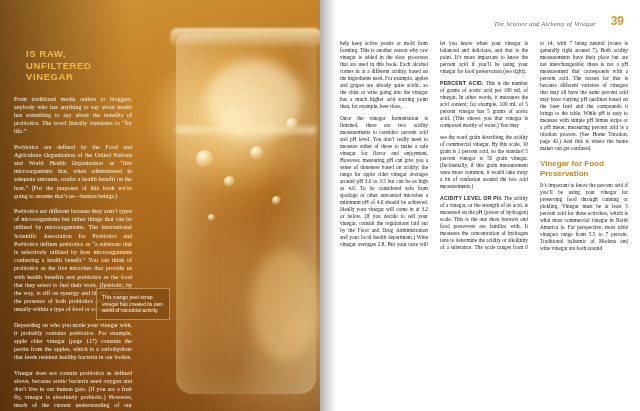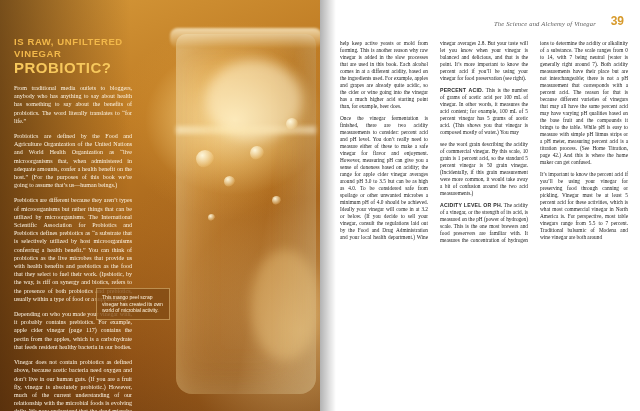--- a/index.html
+++ b/index.html
@@ -81,21 +81,21 @@
     width: 118px;
   }
   .kicker {
     color: #f2b84a;
     font-family: "Liberation Sans", sans-serif;
     font-weight: bold;
     font-size: 9.5px;
     letter-spacing: 0.6px;
     line-height: 11.5px;
     text-transform: uppercase;
-    margin: 0;
+    margin: 12px;
   }
   .headline {
     color: #f7c85c;
     font-family: "Liberation Sans", sans-serif;
     font-weight: bold;
     font-size: 15px;
     letter-spacing: 0.5px;
     line-height: 16px;
     text-transform: uppercase;
     margin: 1px 0 8px 0;
@@ -206,21 +206,20 @@
     <div class="bubble" style="left:224px; top:176px; width:11px; height:11px;"></div>
     <div class="bubble" style="left:250px; top:146px; width:14px; height:14px;"></div>
     <div class="bubble" style="left:272px; top:196px; width:9px; height:9px;"></div>
     <div class="bubble" style="left:208px; top:214px; width:7px; height:7px;"></div>
     <div class="bubble" style="left:286px; top:118px; width:12px; height:12px;"></div>
 
     <div class="left-dark"></div>
 
     <div class="left-col">
       <p class="kicker">IS RAW, UNFILTERED VINEGAR</p>
-      <p class="headline">PROBIOTIC?</p>
       <div class="left-body">
         <p>From traditional media outlets to bloggers, anybody who has anything to say about health has something to say about the benefits of probiotics. The word literally translates to “for life.”</p>
         <p>Probiotics are defined by the Food and Agriculture Organization of the United Nations and World Health Organization as “live microorganisms that, when administered in adequate amounts, confer a health benefit on the host.” (For the purposes of this book we’re going to assume that’s us—human beings.)</p>
         <p>Prebiotics are different because they aren’t types of microorganisms but rather things that can be utilized by microorganisms. The International Scientific Association for Probiotics and Prebiotics defines prebiotics as “a substrate that is selectively utilized by host microorganisms conferring a health benefit.” You can think of probiotics as the live microbes that provide us with health benefits and prebiotics as the food that they select to fuel their work. (Ipsbiotic, by the way, is riff on synergy and biotics, refers to the presence of both probiotics and prebiotics, usually within a type of food or a supplement.)</p>
         <p>Depending on who you made your vinegar with, it probably contains prebiotics. For example, apple cider vinegar (page 117) contains the pectin from the apples, which is a carbohydrate that feeds resident healthy bacteria in our bodies.</p>
         <p>Vinegar does not contain probiotics as defined above, because acetic bacteria need oxygen and don’t live in our human guts. (If you are a fruit fly, vinegar is absolutely probiotic.) However, much of the current understanding of our relationship with the microbial foods is evolving daily. We now understand that the dead microbe bodies (called postbiotics, but officially known as nonviable microbial cells) also influence the health of our microbiome through the by-products they release. Vinegar does offer this benefit.</p>
       </div>
     </div>
 
     <div class="caption-box">
@@ -237,19 +236,20 @@
 
 
       <p>Once the vinegar fermentation is finished, there are two acidity measurements to consider: percent acid and pH level. You don’t really need to measure either of these to make a safe vinegar for flavor and enjoyment. However, measuring pH can give you a sense of doneness based on acidity; the range for apple cider vinegar averages around pH 3.0 to 3.5 but can be as high as 4.0. To be considered safe from spoilage or other unwanted microbes a minimum pH of 4.0 should be achieved. Ideally your vinegar will come in at 3.2 or below. (If you decide to sell your vinegar, consult the regulations laid out by the Food and Drug Administration and your local health department.) Wine vinegar averages 2.8. But your taste will let you know when your vinegar is balanced and delicious, and that is the point. It’s more important to know the percent acid if you’ll be using your vinegar for food preservation (see right).</p>
 
       <p><span class="runin">PERCENT ACID.</span><span> This is the number of grams of acetic acid per 100 mL of vinegar. In other words, it measures the acid content; for example, 100 mL of 5 percent vinegar has 5 grams of acetic acid. (This shows you that vinegar is composed mostly of water.) You may</span></p>
 
       <p>see the word grain describing the acidity of commercial vinegar. By this scale, 10 grain is 1 percent acid, so the standard 5 percent vinegar is 50 grain vinegar. (Incidentally, if this grain measurement were more common, it would take away a bit of confusion around the two acid measurements.)</p>
 
       <p><span class="runin">ACIDITY LEVEL OR PH.</span><span> The acidity of a vinegar, or the strength of its acid, is measured on the pH (power of hydrogen) scale. This is the one most brewers and food preservers are familiar with. It measures the concentration of hydrogen ions to determine the acidity or alkalinity of a substance. The scale ranges from 0 to 14, with 7 being neutral (water is generally right around 7). Both acidity measurements have their place but are not interchangeable; there is not a pH measurement that corresponds with a percent acid. The reason for that is because different varieties of vinegars that may all have the same percent acid may have varying pH qualities based on the base fruit and the compounds it brings to the table. While pH is easy to measure with simple pH litmus strips or a pH meter, measuring percent acid is a titration process. (See Home Titration, page 42.) And this is where the home maker can get confused.</span></p>
 
+      <h2>Vinegar for Food Preservation</h2>
 
       <p>It’s important to know the percent acid if you’ll be using your vinegar for preserving food through canning or pickling. Vinegar must be at least 5 percent acid for these activities, which is what most commercial vinegar in North America is. For perspective, most table vinegars range from 5.5 to 7 percent. Traditional balsamic of Modena and wine vinegar are both around</p>
     </div>
   </div>
 
   <div class="gutter-shadow"></div>
 </div>
 
 </body></html>

